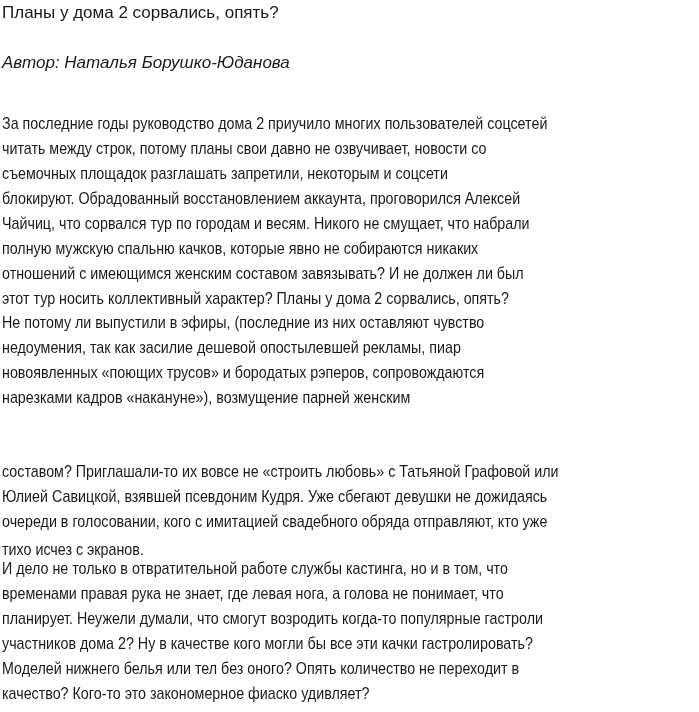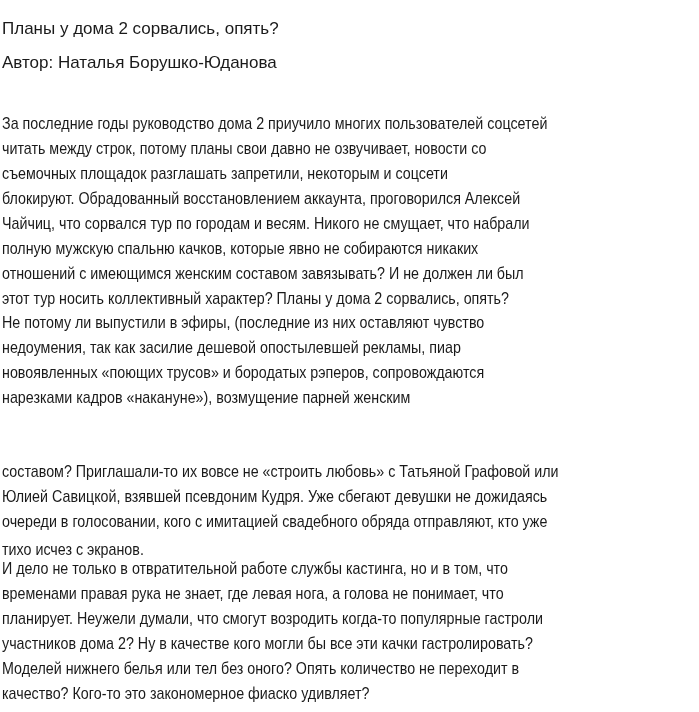--- a/index.html
+++ b/index.html
@@ -2,30 +2,31 @@
 <html><head>
 <meta charset="utf-8">
 <style>
   html, body { margin: 0; padding: 0; background: #ffffff; }
   body {
     width: 699px; height: 712px; overflow: hidden;
     color: #1a1a1a;
     position: relative;
   }
   .title {
-    position: absolute; left: 2px; top: 16px;
+    position: absolute; left: 2px; top: 0px;
     font-family: "Liberation Sans", sans-serif;
     font-size: 17px; line-height: 26px;
     white-space: nowrap;
   }
   .author {
     position: absolute; left: 2px; top: 50px;
     font-family: "Liberation Sans", sans-serif;
     font-size: 17px; line-height: 26px;
     white-space: nowrap;
+    font-style: italic;
   }
   .para {
     position: absolute; left: 2px;
     font-family: "Liberation Sans Narrow", "Liberation Sans", sans-serif;
     font-size: 17px;
   }
   .line {
     display: block; height: 25px; line-height: 25px;
     white-space: nowrap;
     transform-origin: left center;

